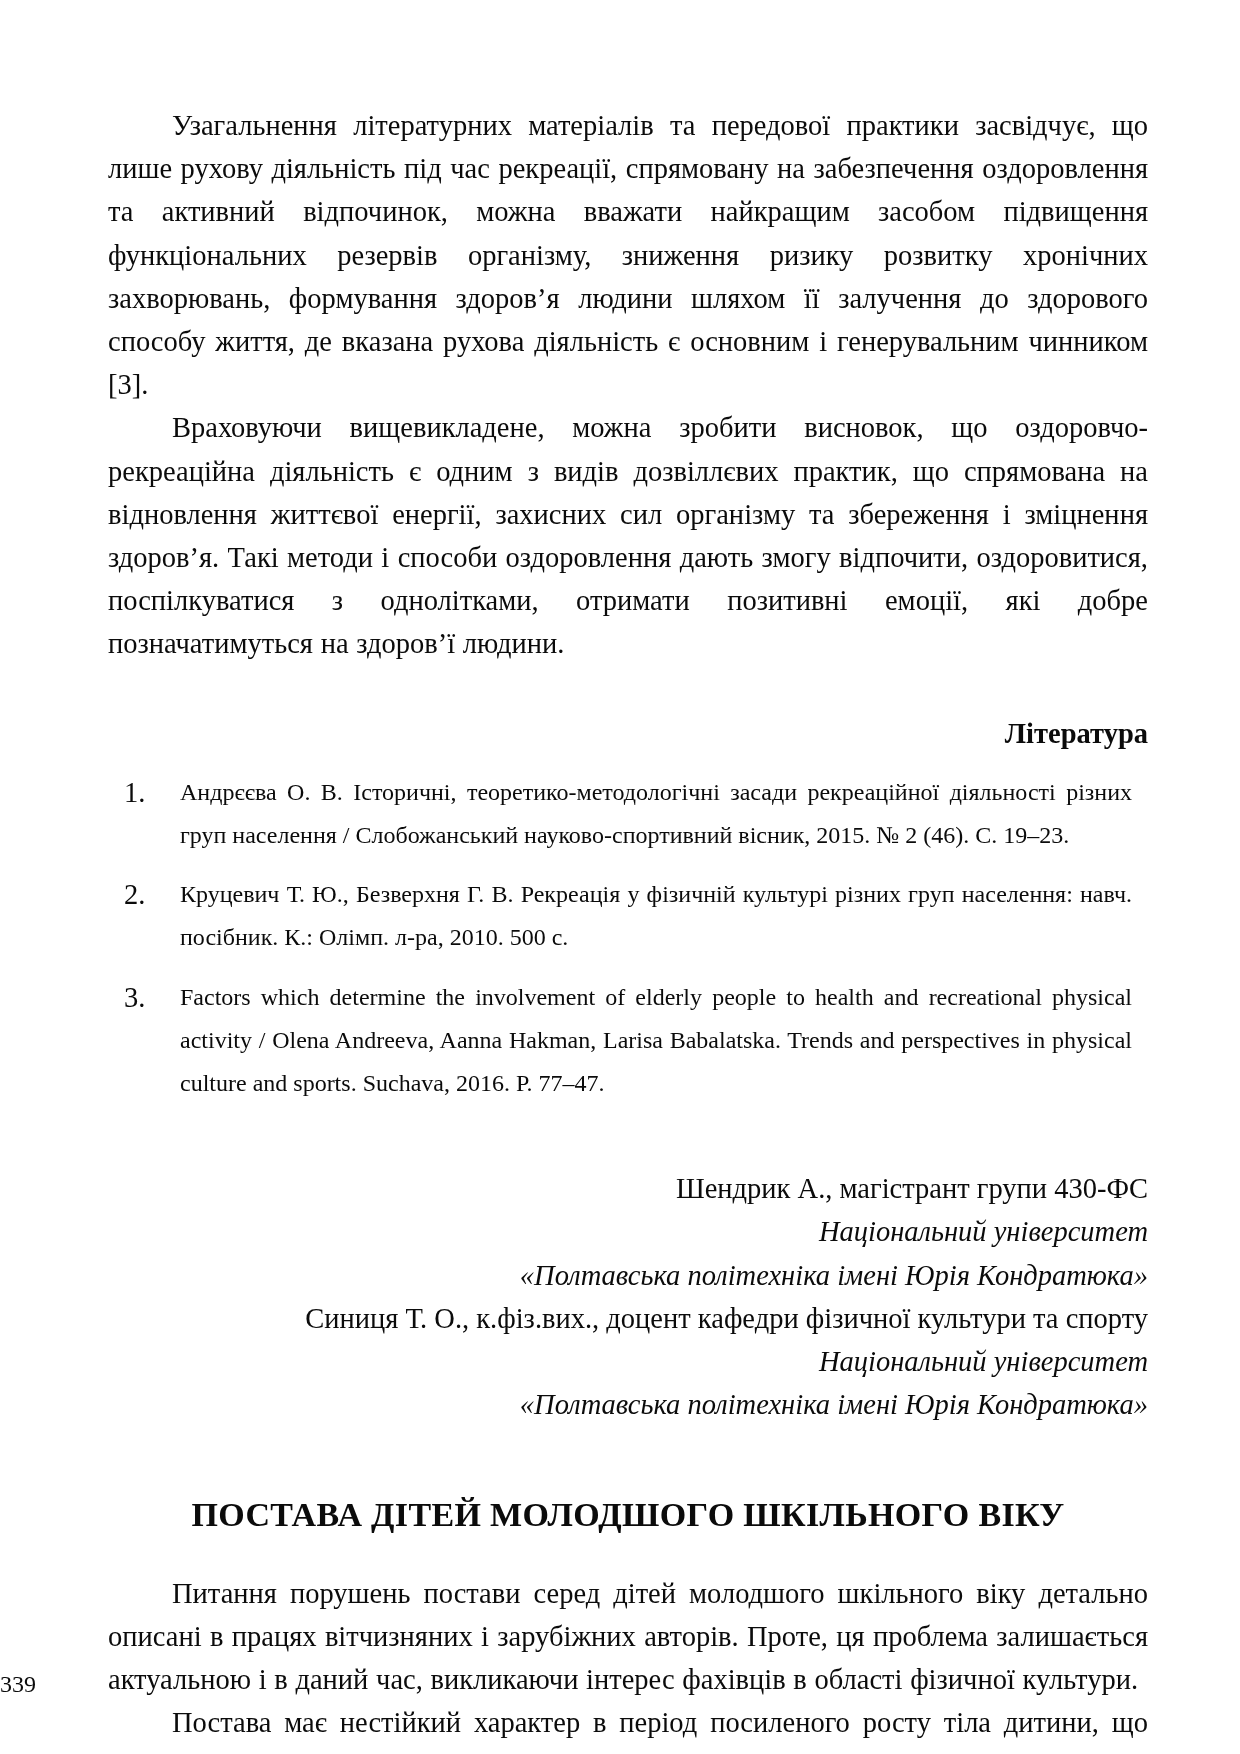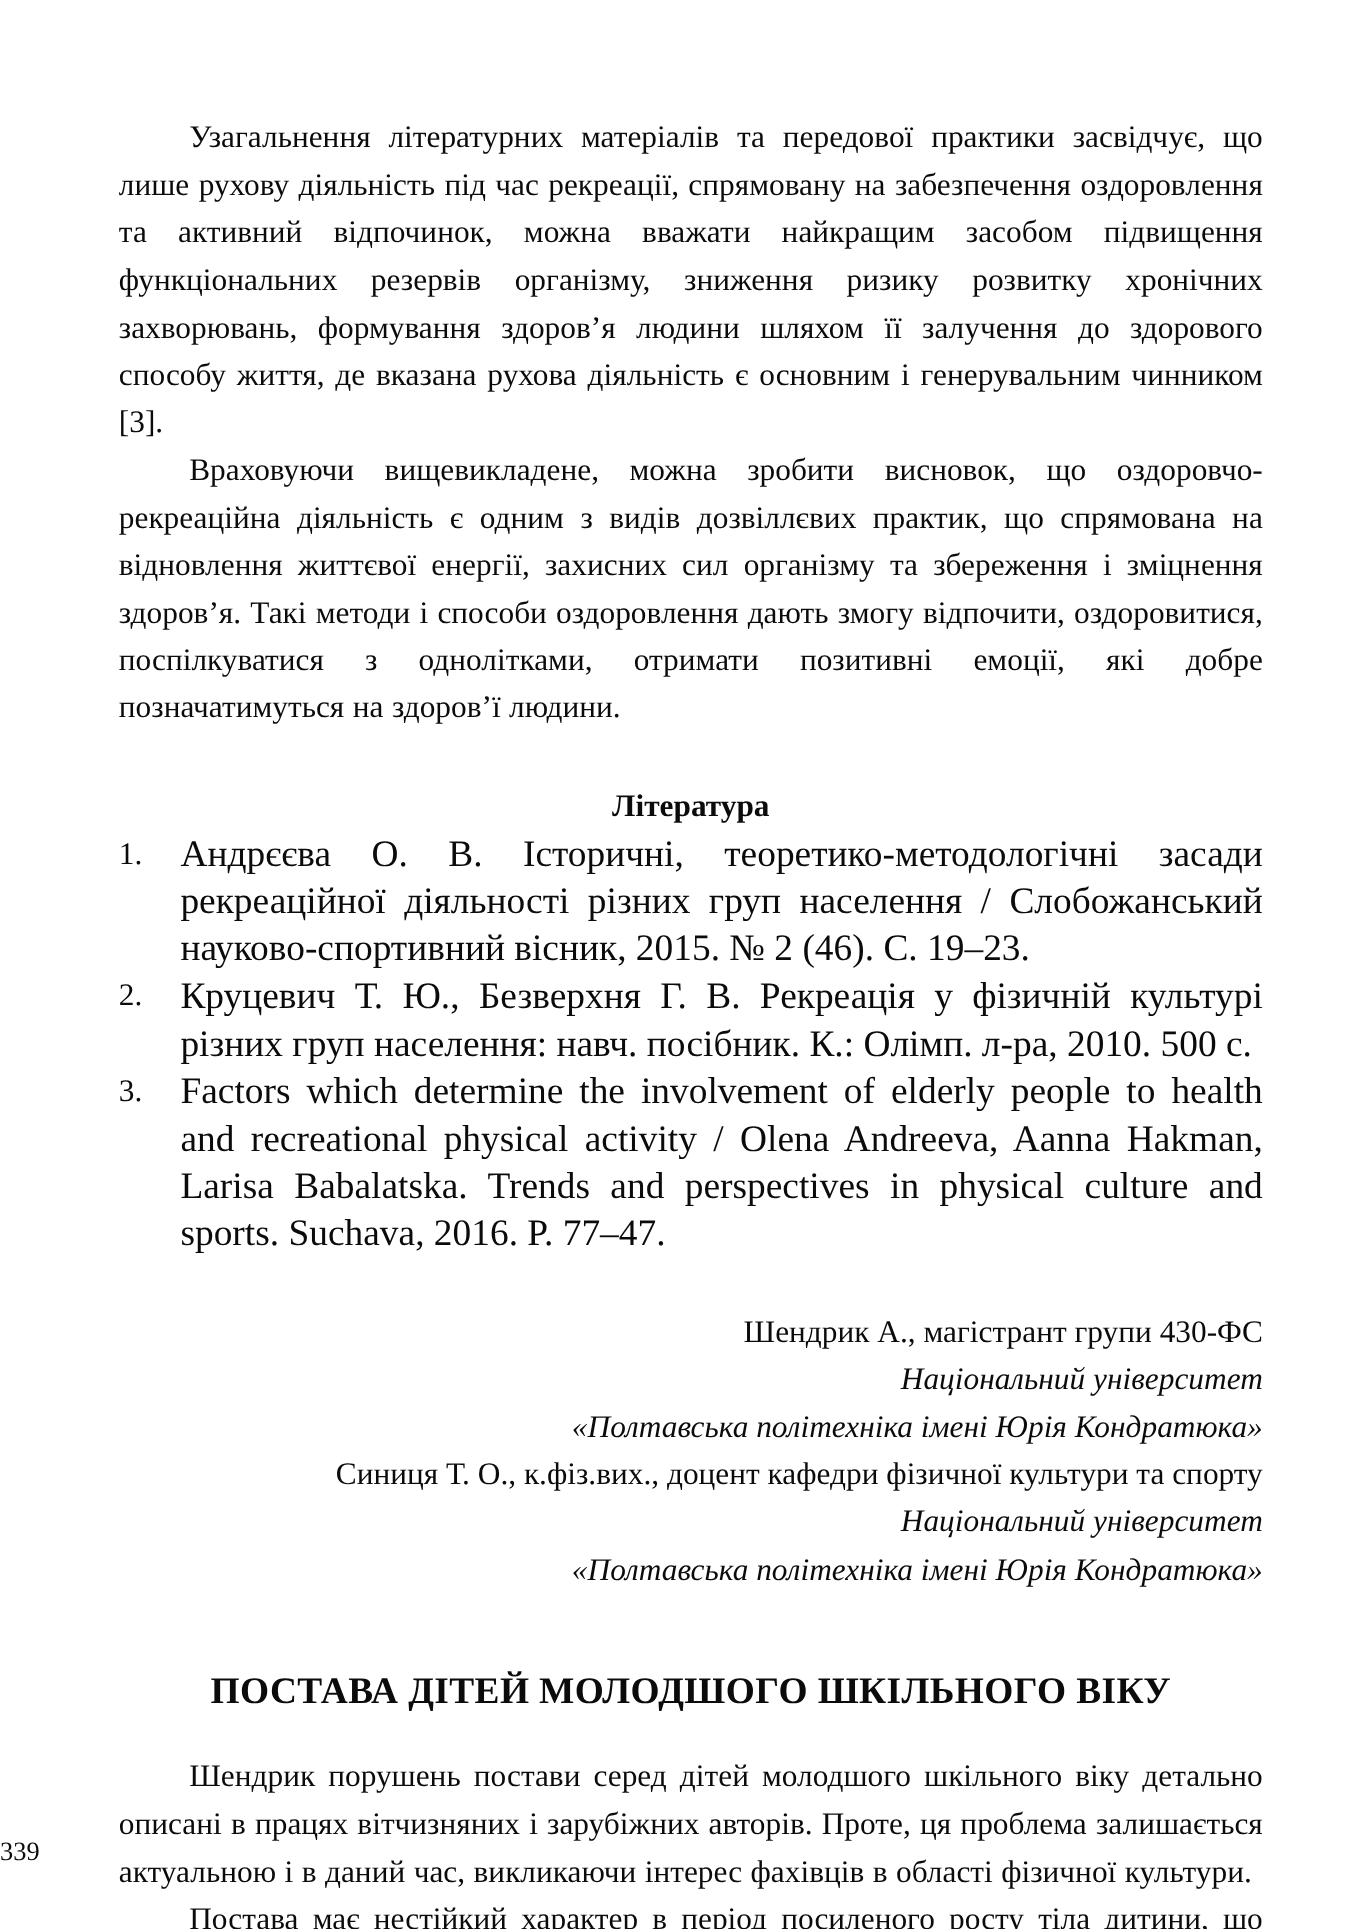--- a/index.html
+++ b/index.html
@@ -33,37 +33,37 @@
     text-align: justify;
     text-indent: 64px;
     text-justify: inter-word;
     word-spacing: 0.02em;
   }
   .section-title {
     margin: 0;
     font-size: 28.5px;
     line-height: 43.2px;
     font-weight: bold;
-    text-align: center;
+    text-align: right;
   }
   .spacer-md { height: 30px; }
   .spacer-lg { height: 46px; }
   .spacer-xl { height: 62px; }
 
   ol.refs {
     margin: 0;
     padding: 0;
     list-style: none;
     counter-reset: refitem;
   }
   ol.refs > li {
     position: relative;
-    margin: 0;
+    margin: 16px;
     padding-left: 56px;
-    font-size: 34px;
+    font-size: 24px;
     line-height: 43.2px;
     text-align: justify;
     counter-increment: refitem;
   }
   ol.refs > li::before {
     content: counter(refitem) ".";
     position: absolute;
     left: 0;
     top: 0;
     width: 40px;
@@ -141,19 +141,19 @@
       <p class="line italic">Національний університет</p>
       <p class="line italic">«Полтавська політехніка імені Юрія Кондратюка»</p>
     </div>
 
     <div class="spacer-xl"></div>
 
     <h1 class="article-title">ПОСТАВА ДІТЕЙ МОЛОДШОГО ШКІЛЬНОГО ВІКУ</h1>
 
     <div class="spacer-md"></div>
 
-    <p class="body-par">Шендрик порушень постави серед дітей молодшого шкільного віку детально описані в працях вітчизняних і зарубіжних авторів. Проте, ця проблема залишається актуальною і в даний час, викликаючи інтерес фахівців в області фізичної культури.</p>
+    <p class="body-par">Питання порушень постави серед дітей молодшого шкільного віку детально описані в працях вітчизняних і зарубіжних авторів. Проте, ця проблема залишається актуальною і в даний час, викликаючи інтерес фахівців в області фізичної культури.</p>
     <p class="body-par">Постава має нестійкий характер в період посиленого росту тіла дитини, що припадає на молодший шкільний вік. Це пов’язано з неодночасним розвитком кісткового, суглобово-зв’язкового апаратів і м’язової системи дитини. Кістки і м’язи збільшуються у довжині, а рефлекси статики ще не пристосувалися до цих змін [3]. Створення загальноосвітніх шкіл нового типу веде до перевантажень дитячого організму через збільшення тривалості занять і об’єму навчального матеріалу [1, 4]. Сумарний об’єм знань, який отримують</p>
 
   </div>
 
   <div class="page-number">339</div>
 </div>
 
 </body></html>

